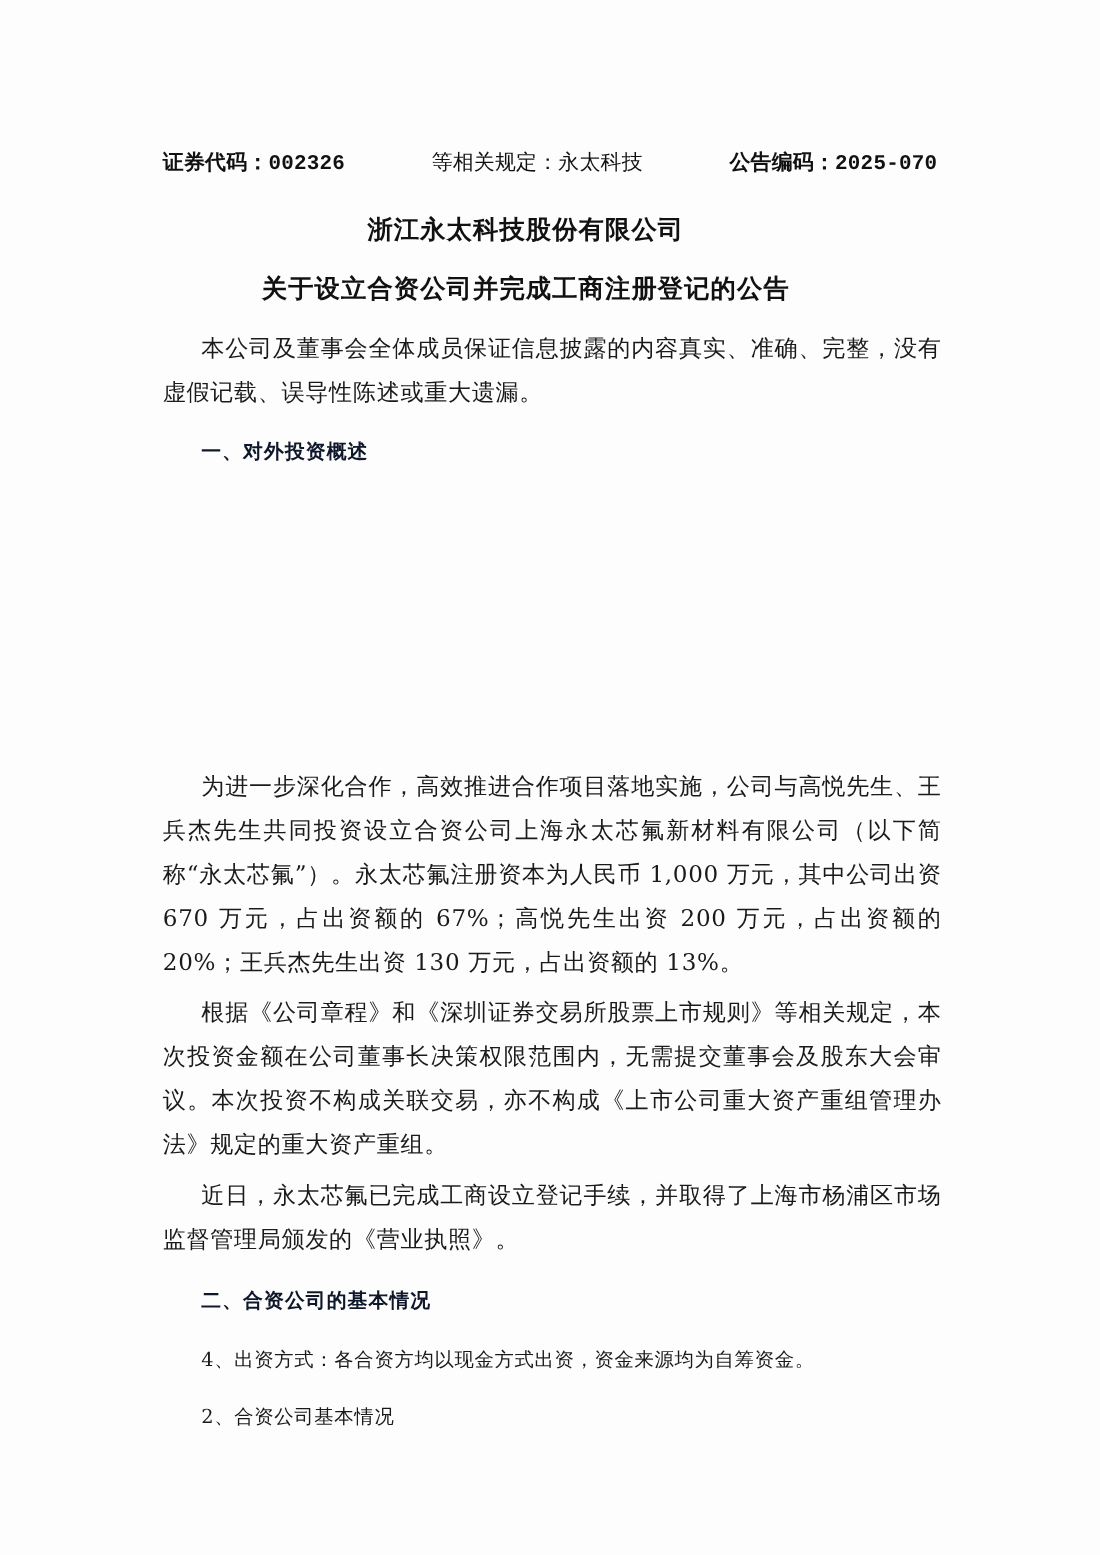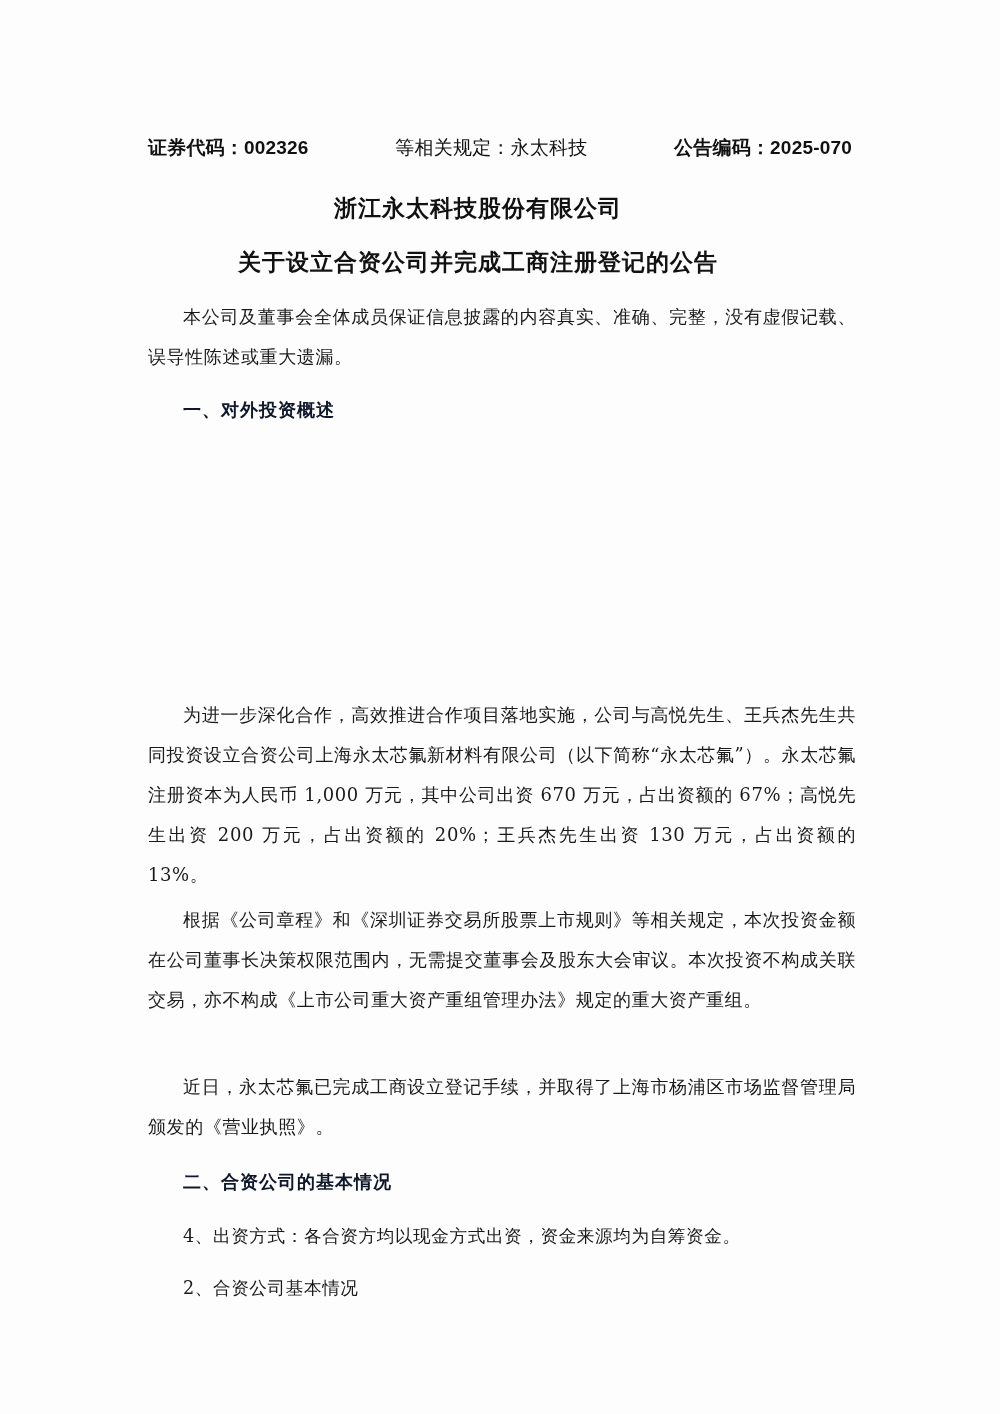--- a/index.html
+++ b/index.html
@@ -24,21 +24,21 @@
     }
     .header-row {
       position: absolute;
       top: 133px;
       left: 148px;
       width: 704px;
       height: 30px;
       display: flex;
       justify-content: space-between;
       align-items: center;
-      font-family: Liberation Sans, sans-serif;
+      font-family: Liberation Mono, monospace;
       font-weight: bold;
       font-size: 19px;
       color: #111;
       letter-spacing: 0.2px;
     }
     .header-row .hitem { white-space: nowrap; }
     .header-row .hitem.mid { font-weight: normal; }
     .header-row .hitem.mid .v { font-weight: normal; }
     .title {
       position: absolute;
@@ -50,21 +50,21 @@
       font-size: 23px;
       color: #111;
       letter-spacing: 1px;
     }
     .title.t1 { top: 193px; }
     .title.t2 { top: 247px; }
     .para {
       position: absolute;
       left: 148px;
       width: 708px;
-      font-size: 18px;
+      font-size: 21px;
       line-height: 40px;
       color: #1a1a1a;
       text-align: justify;
       text-indent: 35px;
       letter-spacing: 0.6px;
       margin: 0;
     }
     .section-head {
       position: absolute;
       left: 183px;

